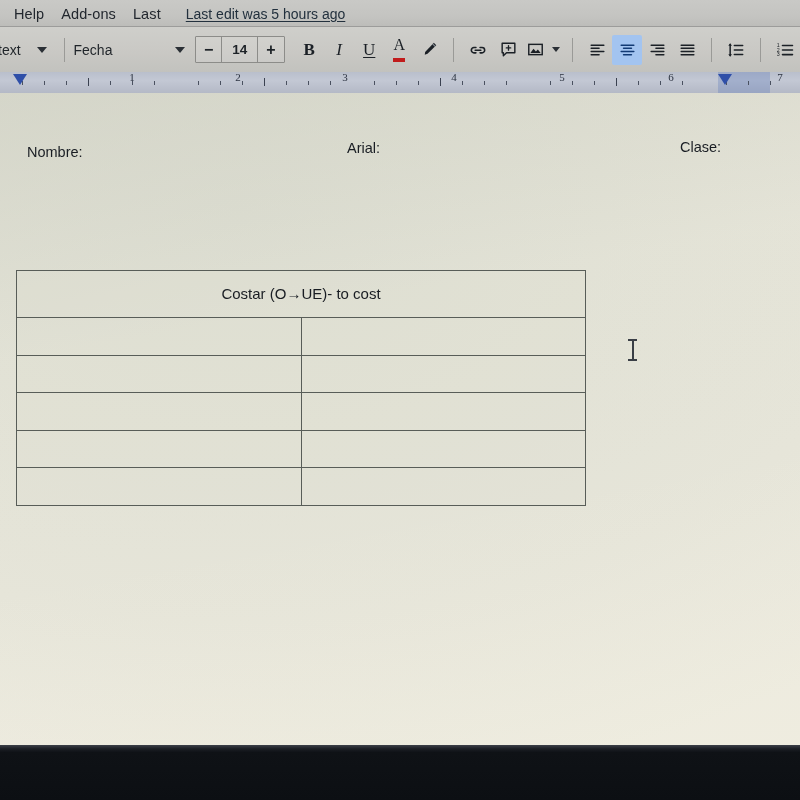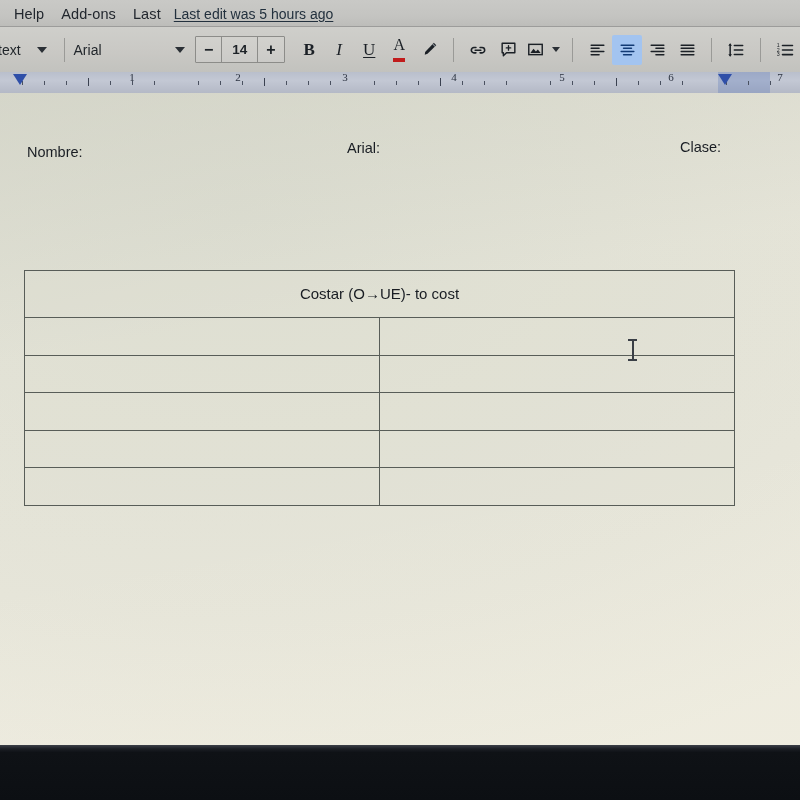--- a/index.html
+++ b/index.html
@@ -36,21 +36,21 @@
     color: #22272e;
     padding: 2px 9px 2px 8px;
     letter-spacing: 0.1px;
     white-space: nowrap;
   }
   .last-edit {
     font-size: 14px;
     color: #22303d;
     text-decoration: underline;
     text-underline-offset: 2px;
-    margin-left: 4px;
+    margin-left: 16px;
     white-space: nowrap;
   }
   .menubar-sep {
     position: absolute;
     left: 0; top: 26px;
     width: 800px; height: 1px;
     background: rgba(130,130,130,0.55);
   }
 
   
@@ -245,23 +245,23 @@
     top: 126px;
     font-size: 15px;
     font-weight: 700;
     color: #15191f;
     letter-spacing: 0.05px;
   }
 
   
   .doc-table {
     position: absolute;
-    left: 24px;
+    left: 16px;
     top: 177px;
-    width: 711px;
+    width: 570px;
     border-collapse: collapse;
     table-layout: fixed;
   }
   .doc-table td {
     border: 1px solid #585d58;
     padding: 0;
     background: rgba(222,223,210,0.30);
   }
   .th-cell {
     height: 44px;
@@ -329,21 +329,21 @@
   <div class="toolbar">
 
     <div class="tb-style">
       <span class="lbl">text</span>
       <span class="caret"></span>
     </div>
 
     <div class="vsep"></div>
 
     <div class="tb-font">
-      <span>Arial</span>
+      <span>Fecha</span>
       <span class="caret" style="margin:0 4px 0 0;"></span>
     </div>
 
     <div class="fontsize-group">
       <div class="fs-btn">−</div>
       <div class="fs-val">14</div>
       <div class="fs-btn">+</div>
     </div>
 
     <div style="width:10px;"></div>

